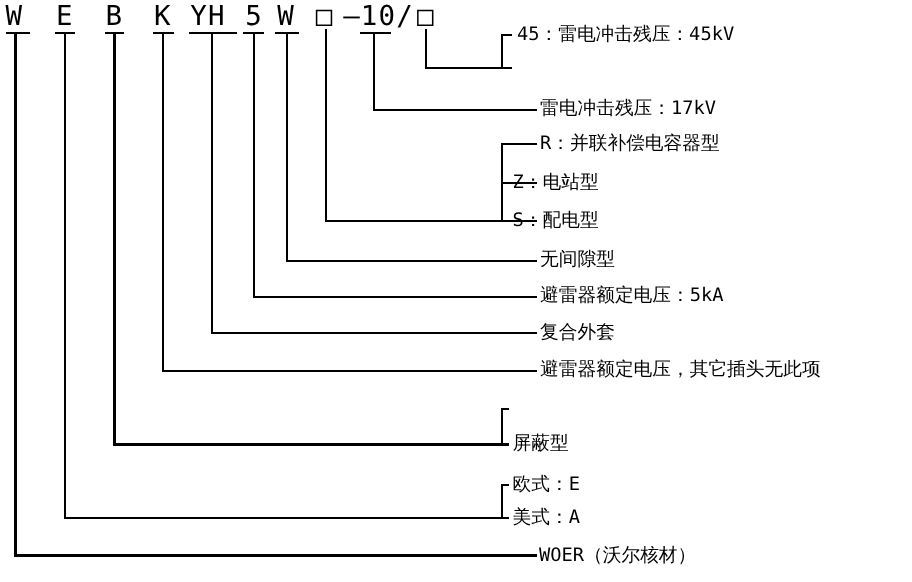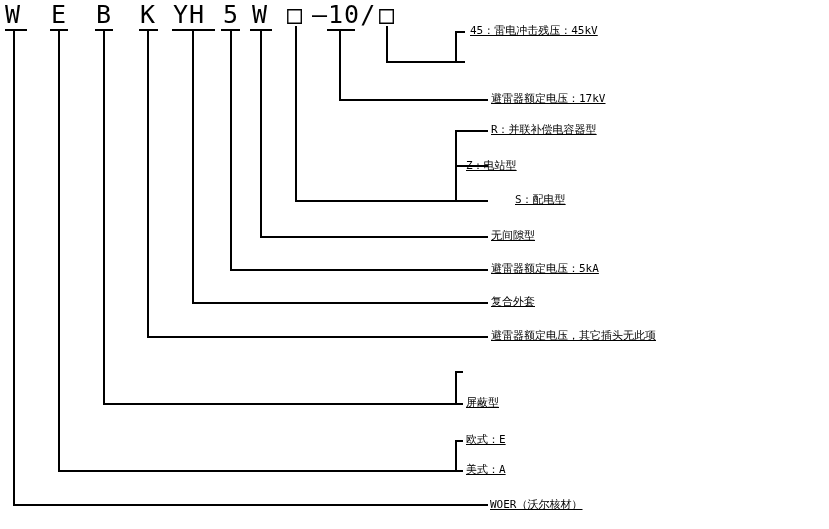--- a/index.html
+++ b/index.html
@@ -31,24 +31,23 @@
   .code-token {
     position: absolute;
     top: 2px;
     font-size: 25px;
     line-height: 26px;
     white-space: pre;
     letter-spacing: 1px;
   }
   .label {
     position: absolute;
-    font-size: 11px;
+    font-size: 17px;
     line-height: 22px;
     white-space: pre;
-    text-decoration: underline;
   }
 </style>
 </head>
 <body>
 
 <div class="diagram">
 
   <svg class="lines" viewBox="0 0 829 529" xmlns="http://www.w3.org/2000/svg" shape-rendering="crispEdges">
     <path d="M5 30 H27 M14 30 V505 H488"></path>
     <path d="M50 30 H68 M59 30 V471 H463 M456 471 V441 H463"></path>
@@ -67,24 +66,24 @@
   <span class="code-token" style="left:96px">B</span>
   <span class="code-token" style="left:140px">K</span>
   <span class="code-token" style="left:173px">YH</span>
   <span class="code-token" style="left:223px">5</span>
   <span class="code-token" style="left:252px">W</span>
   <span class="code-token" style="left:287px">□</span>
   <span class="code-token" style="left:312px">—10/</span>
   <span class="code-token" style="left:379px">□</span>
 
   <div class="label" style="left:470px; top:20px">45：雷电冲击残压：45kV</div>
-  <div class="label" style="left:491px; top:88px">避雷器额定电压：17kV</div>
+  <div class="label" style="left:491px; top:88px">雷电冲击残压：17kV</div>
   <div class="label" style="left:491px; top:119px">R：并联补偿电容器型</div>
   <div class="label" style="left:466px; top:155px">Z：电站型</div>
-  <div class="label" style="left:515px; top:189px">S：配电型</div>
+  <div class="label" style="left:466px; top:189px">S：配电型</div>
   <div class="label" style="left:491px; top:225px">无间隙型</div>
   <div class="label" style="left:491px; top:258px">避雷器额定电压：5kA</div>
   <div class="label" style="left:491px; top:291px">复合外套</div>
   <div class="label" style="left:491px; top:325px">避雷器额定电压，其它插头无此项</div>
   <div class="label" style="left:466px; top:392px">屏蔽型</div>
   <div class="label" style="left:466px; top:429px">欧式：E</div>
   <div class="label" style="left:466px; top:459px">美式：A</div>
   <div class="label" style="left:490px; top:494px">WOER（沃尔核材）</div>
 
 </div>

